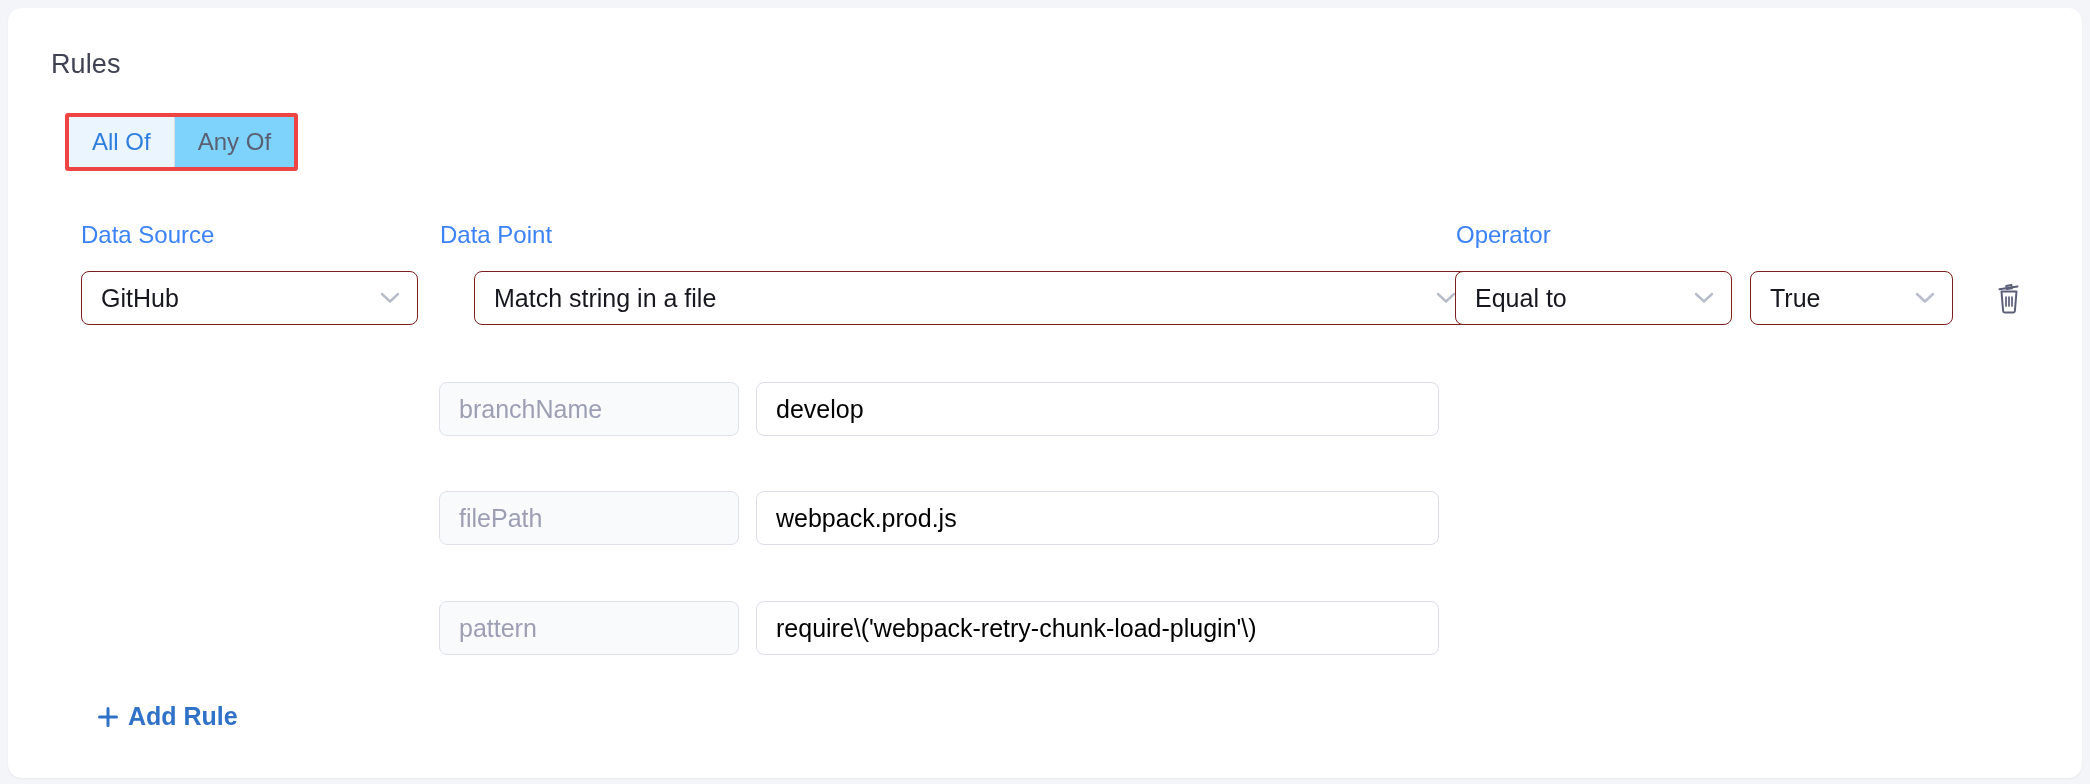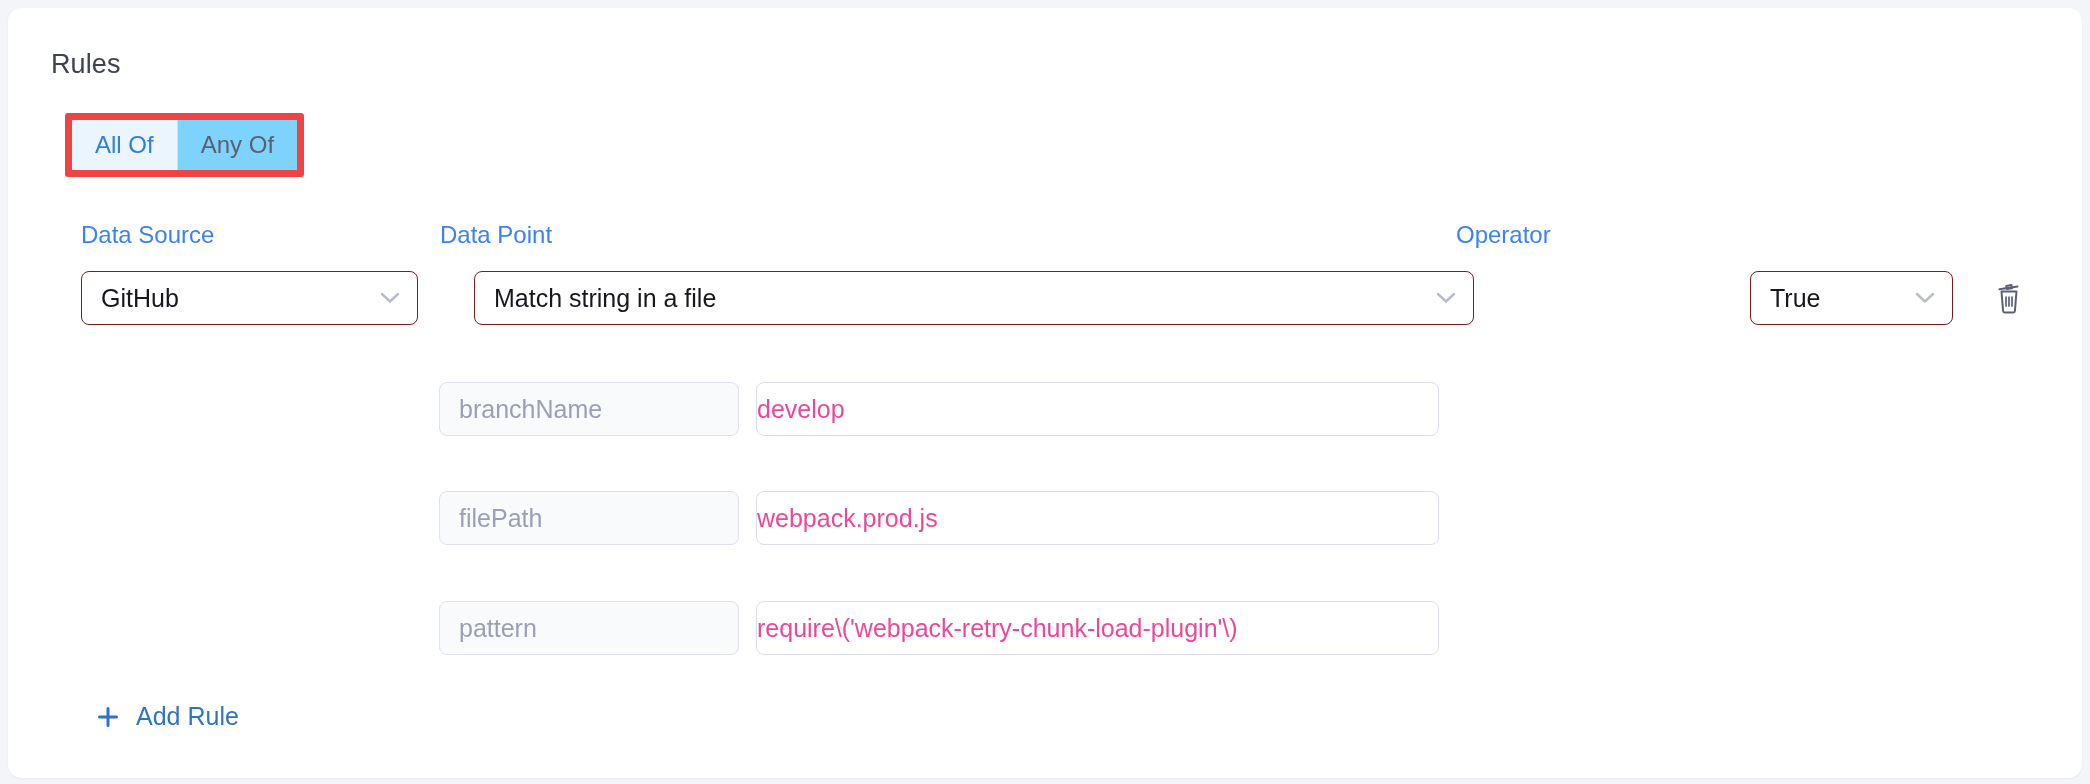--- a/index.html
+++ b/index.html
@@ -37,21 +37,21 @@
     color: #3f4252;
     letter-spacing: 0.1px;
   }
 
   
   .toggle-group {
     position: absolute;
     left: 57px;
     top: 105px;
     display: flex;
-    border: 7px solid #ef4444;
+    border: 4px solid #ef4444;
     border-radius: 3px;
     overflow: hidden;
     height: 50px;
   }
   .toggle-btn {
     display: flex;
     align-items: center;
     justify-content: center;
     font-size: 24px;
     height: 100%;
@@ -160,38 +160,39 @@
     position: absolute;
     left: 748px;
     width: 683px;
     height: 54px;
     box-sizing: border-box;
     border: 1px solid #dcdde8;
     border-radius: 8px;
     background: #ffffff;
     display: flex;
     align-items: center;
-    color: #ec4899;
-    font-size: 25px;
+    color: #000000;
+    font-size: 25px;
+    padding-left: 19px;
     white-space: nowrap;
     overflow: hidden;
     cursor: text;
   }
 
   
   .add-rule {
     position: absolute;
     left: 88px;
     top: 694px;
     display: flex;
     align-items: center;
-    gap: 16px;
+    gap: 8px;
     color: #2f72c8;
     font-size: 25px;
-    font-weight: normal;
+    font-weight: bold;
     cursor: pointer;
     user-select: none;
     justify-content: space-between;
   }
   .plus-icon {
     display: flex;
     align-items: center;
     justify-content: center;
     width: 24px;
     height: 24px;
@@ -225,20 +226,28 @@
 
   <div class="select-shell sel-data-point">
     <div class="select-value">Match string in a file</div>
     <span class="chev">
       <svg width="20" height="12" viewBox="0 0 20 12">
           <path d="M2 2 L10 9.5 L18 2" fill="none" stroke="#b9bccb" stroke-width="2.4" stroke-linecap="round" stroke-linejoin="round"></path>
         </svg>
     </span>
   </div>
 
+  <div class="select-shell sel-operator">
+    <div class="select-value">Equal to</div>
+    <span class="chev">
+      <svg width="20" height="12" viewBox="0 0 20 12">
+          <path d="M2 2 L10 9.5 L18 2" fill="none" stroke="#b9bccb" stroke-width="2.4" stroke-linecap="round" stroke-linejoin="round"></path>
+        </svg>
+    </span>
+  </div>
 
   <div class="select-shell sel-boolean">
     <div class="select-value">True</div>
     <span class="chev">
       <svg width="20" height="12" viewBox="0 0 20 12">
           <path d="M2 2 L10 9.5 L18 2" fill="none" stroke="#b9bccb" stroke-width="2.4" stroke-linecap="round" stroke-linejoin="round"></path>
         </svg>
     </span>
   </div>
 

